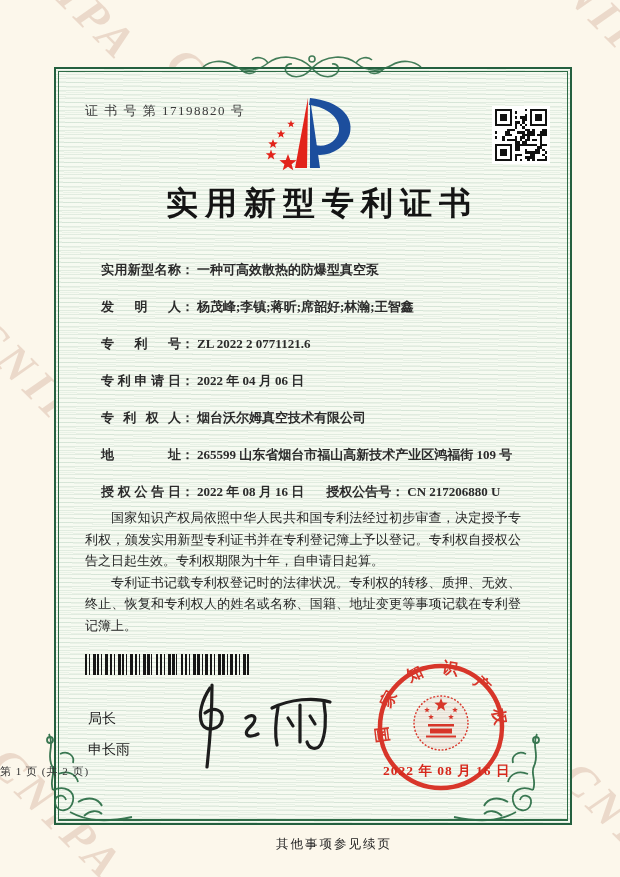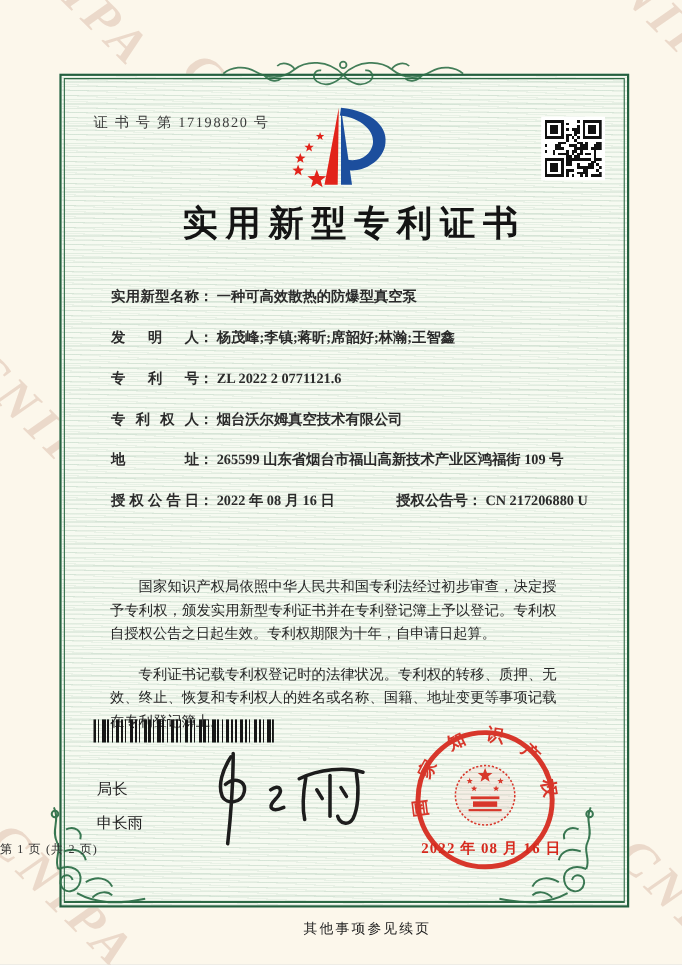--- a/index.html
+++ b/index.html
@@ -28,24 +28,24 @@
   .cert-no{left:85px;top:102px;font-size:13px;font-weight:normal;color:#3a3a3a;letter-spacing:1.5px;}
   .logo{left:264px;top:92px;}
   .qr{left:492px;top:106px;width:58px;height:58px;background:#fff;z-index:2;}
   .qr svg{position:absolute;inset:3px;}
   .title{left:0;top:182px;width:620px;text-align:center;font-size:32px;font-weight:bold;
          letter-spacing:7px;color:#141414;padding-left:12px;}
   .fields{left:85px;top:261px;width:442px;font-size:13px;font-weight:bold;color:#2b2b2b;}
   .frow{line-height:18px;margin-bottom:19px;white-space:nowrap;}
   .flabel{display:inline-block;width:80px;text-align:justify;text-align-last:justify;margin-left:16px;}
   .fcolon{margin-right:3px;}
-  .grant2{margin-left:56px;}
+  .grant2{margin-left:22px;}
   .body-text{left:85px;top:507px;width:436px;font-size:13px;line-height:21.5px;
              color:#262626;text-align:justify;}
-  .body-text p{margin:15px;text-indent:2em;}
+  .body-text p{margin:0;text-indent:2em;}
   .barcode{left:85px;top:654px;width:164px;height:21px;
     background:repeating-linear-gradient(90deg,
       #161616 0px,#161616 2px,transparent 2px,transparent 4px,
       #161616 4px,#161616 5px,transparent 5px,transparent 8px,
       #161616 8px,#161616 11px,transparent 11px,transparent 12.5px);}
   .official{left:88px;top:703px;font-size:14px;font-weight:normal;color:#222;line-height:31px;}
   .sig{left:172px;top:680px;z-index:3;}
   .seal{left:373px;top:659px;z-index:3;}
   .seal-date{left:383px;top:762px;font-size:13.5px;font-weight:bold;color:#d6281c;
              letter-spacing:1px;z-index:4;}
@@ -137,20 +137,23 @@
     <div class="frow">
       <span class="flabel">实用新型名称</span><span class="fcolon">：</span><span>一种可高效散热的防爆型真空泵</span>
     </div>
     <div class="frow">
       <span class="flabel">发明人</span><span class="fcolon">：</span><span>杨茂峰;李镇;蒋昕;席韶好;林瀚;王智鑫</span>
     </div>
     <div class="frow">
       <span class="flabel">专利号</span><span class="fcolon">：</span><span>ZL 2022 2 0771121.6</span>
     </div>
     <div class="frow">
+      <span class="flabel">专利申请日</span><span class="fcolon">：</span><span>2022 年 04 月 06 日</span>
+    </div>
+    <div class="frow">
       <span class="flabel">专利权人</span><span class="fcolon">：</span><span>烟台沃尔姆真空技术有限公司</span>
     </div>
     <div class="frow">
       <span class="flabel">地址</span><span class="fcolon">：</span><span>265599 山东省烟台市福山高新技术产业区鸿福街 109 号</span>
     </div>
     <div class="frow">
       <span class="flabel">授权公告日</span><span class="fcolon">：</span><span>2022 年 08 月 16 日</span><span class="grant2"><span>授权公告号</span><span class="fcolon">：</span><span>CN 217206880 U</span></span>
     </div>
   </div>
 

